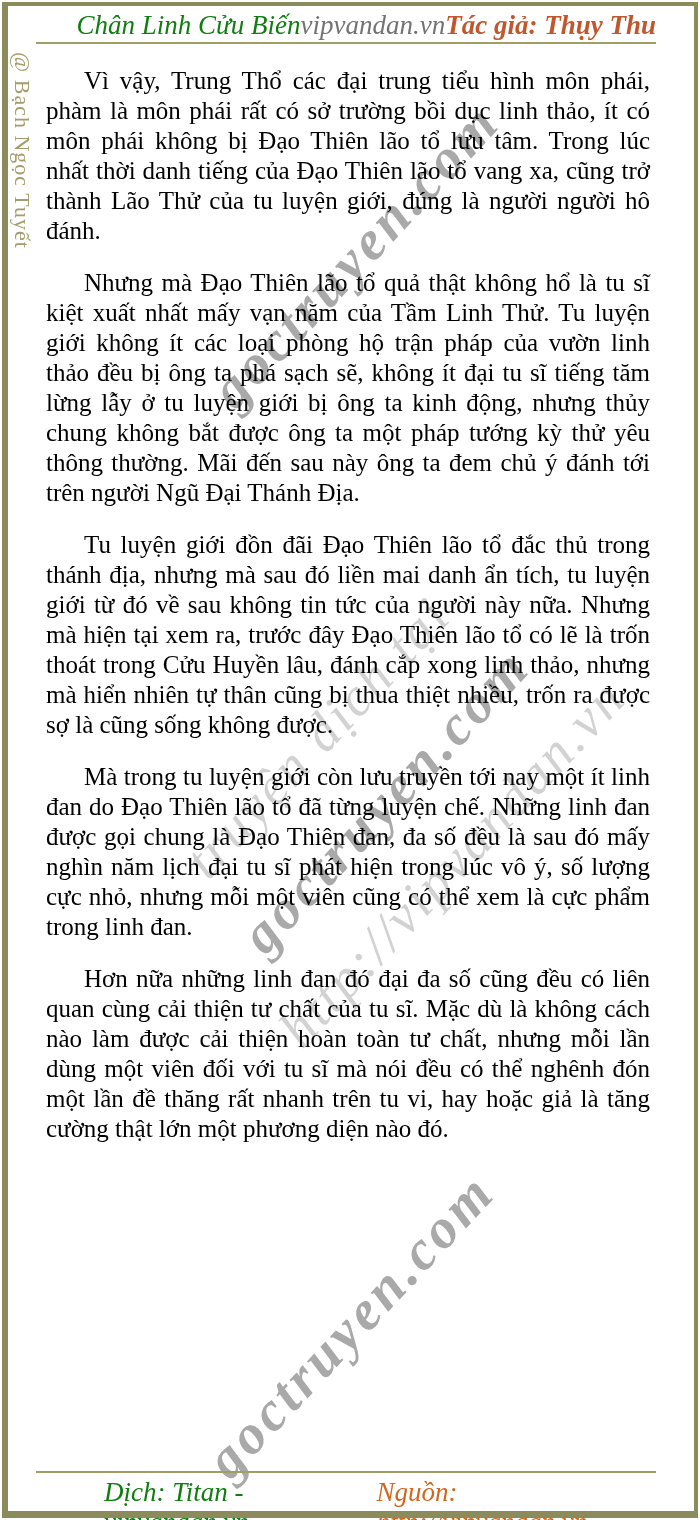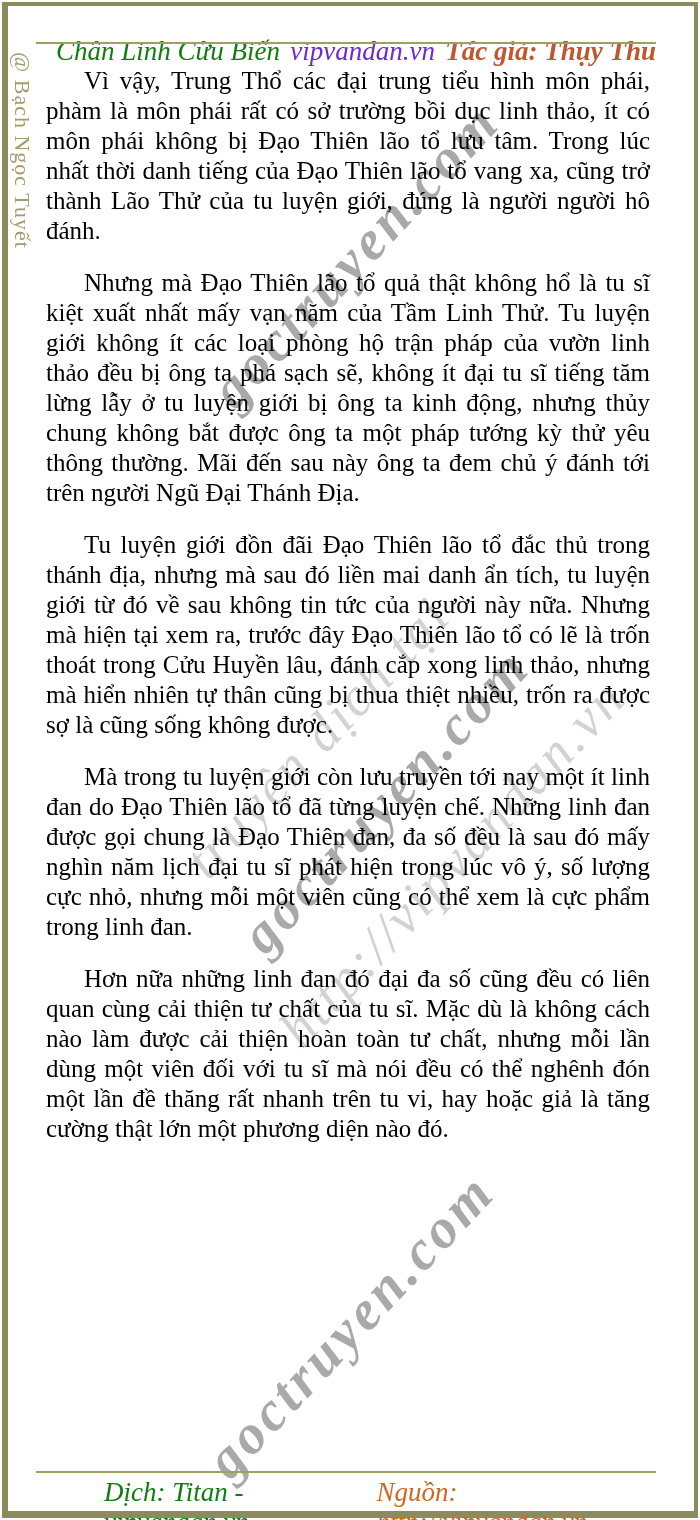--- a/index.html
+++ b/index.html
@@ -12,26 +12,26 @@
   }
   
   .frame{
     position:absolute;top:2px;left:2px;right:2px;bottom:2px;
     border:4px solid #8b8b5c;border-left-width:6px;border-bottom-width:7px;
     z-index:6;pointer-events:none;
   }
   
   .header{
     position:absolute;top:10px;left:36px;width:620px;
-    display:flex;justify-content:space-between;align-items:baseline;
+    display:flex;justify-content:flex-end;align-items:baseline;
     font-style:italic;font-size:27px;line-height:30px;
     z-index:3;padding-left:20px;box-sizing:border-box;
   }
   .book-title{color:#0f7d0f;}
-  .site-name{color:#6d28d9;margin-top:26px;}
+  .site-name{color:#737373;}
   .author-label{color:#c0572e;font-weight:bold;}
   .header-rule{
     position:absolute;top:42px;left:36px;width:620px;height:2px;
     background:#9f9f63;z-index:3;
   }
   
   .sidebar-text{
     position:absolute;left:35px;top:52px;
     transform:rotate(90deg);transform-origin:0 0;
     font-size:22px;letter-spacing:1px;color:#a59c6b;

